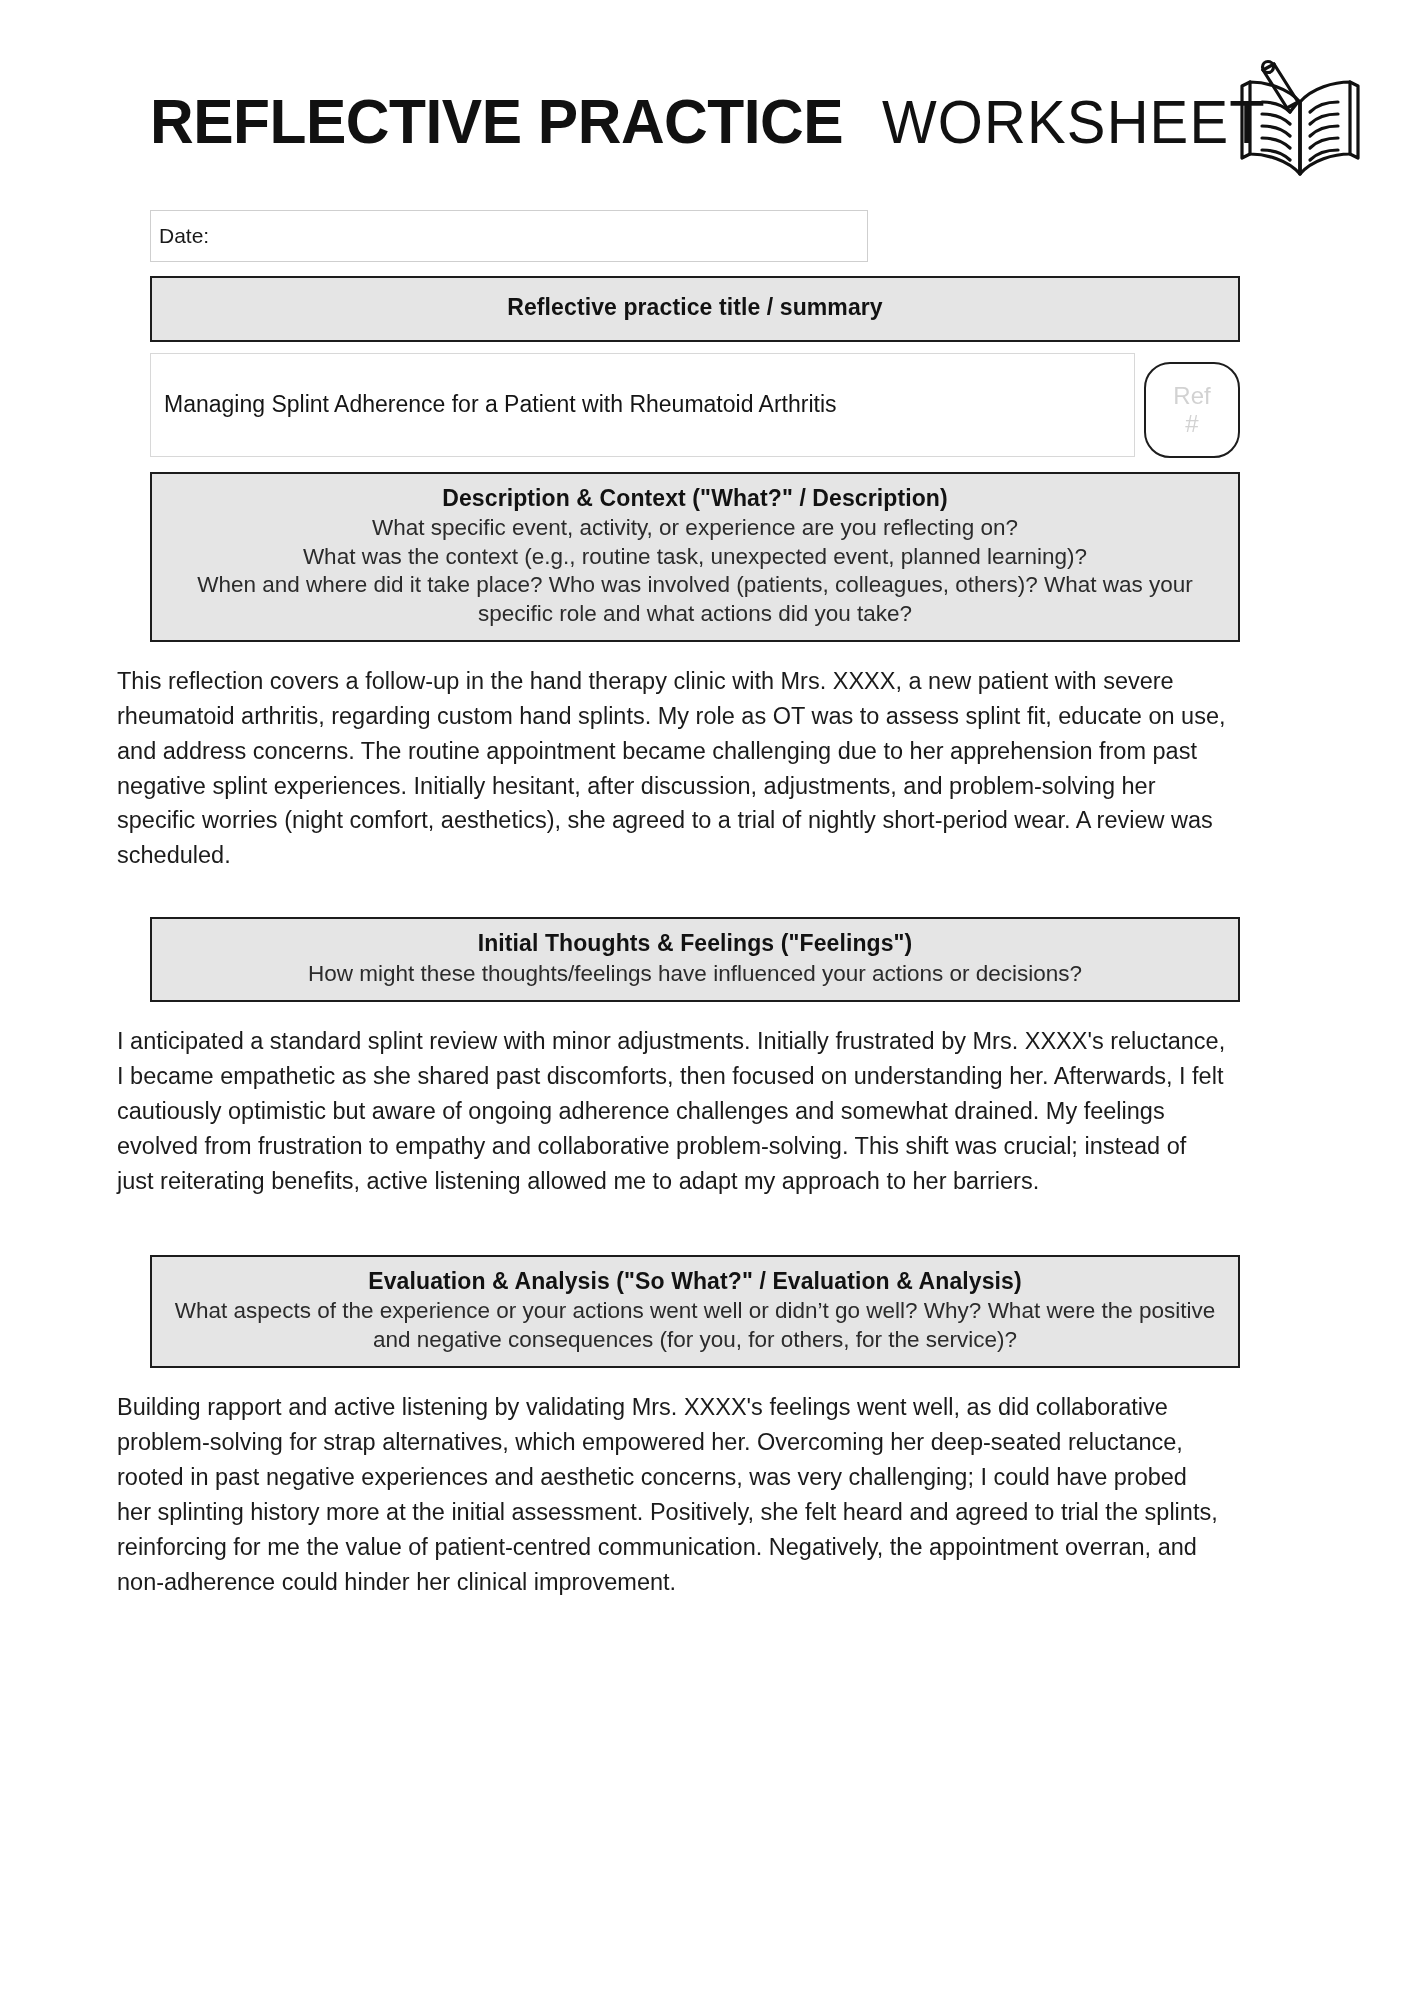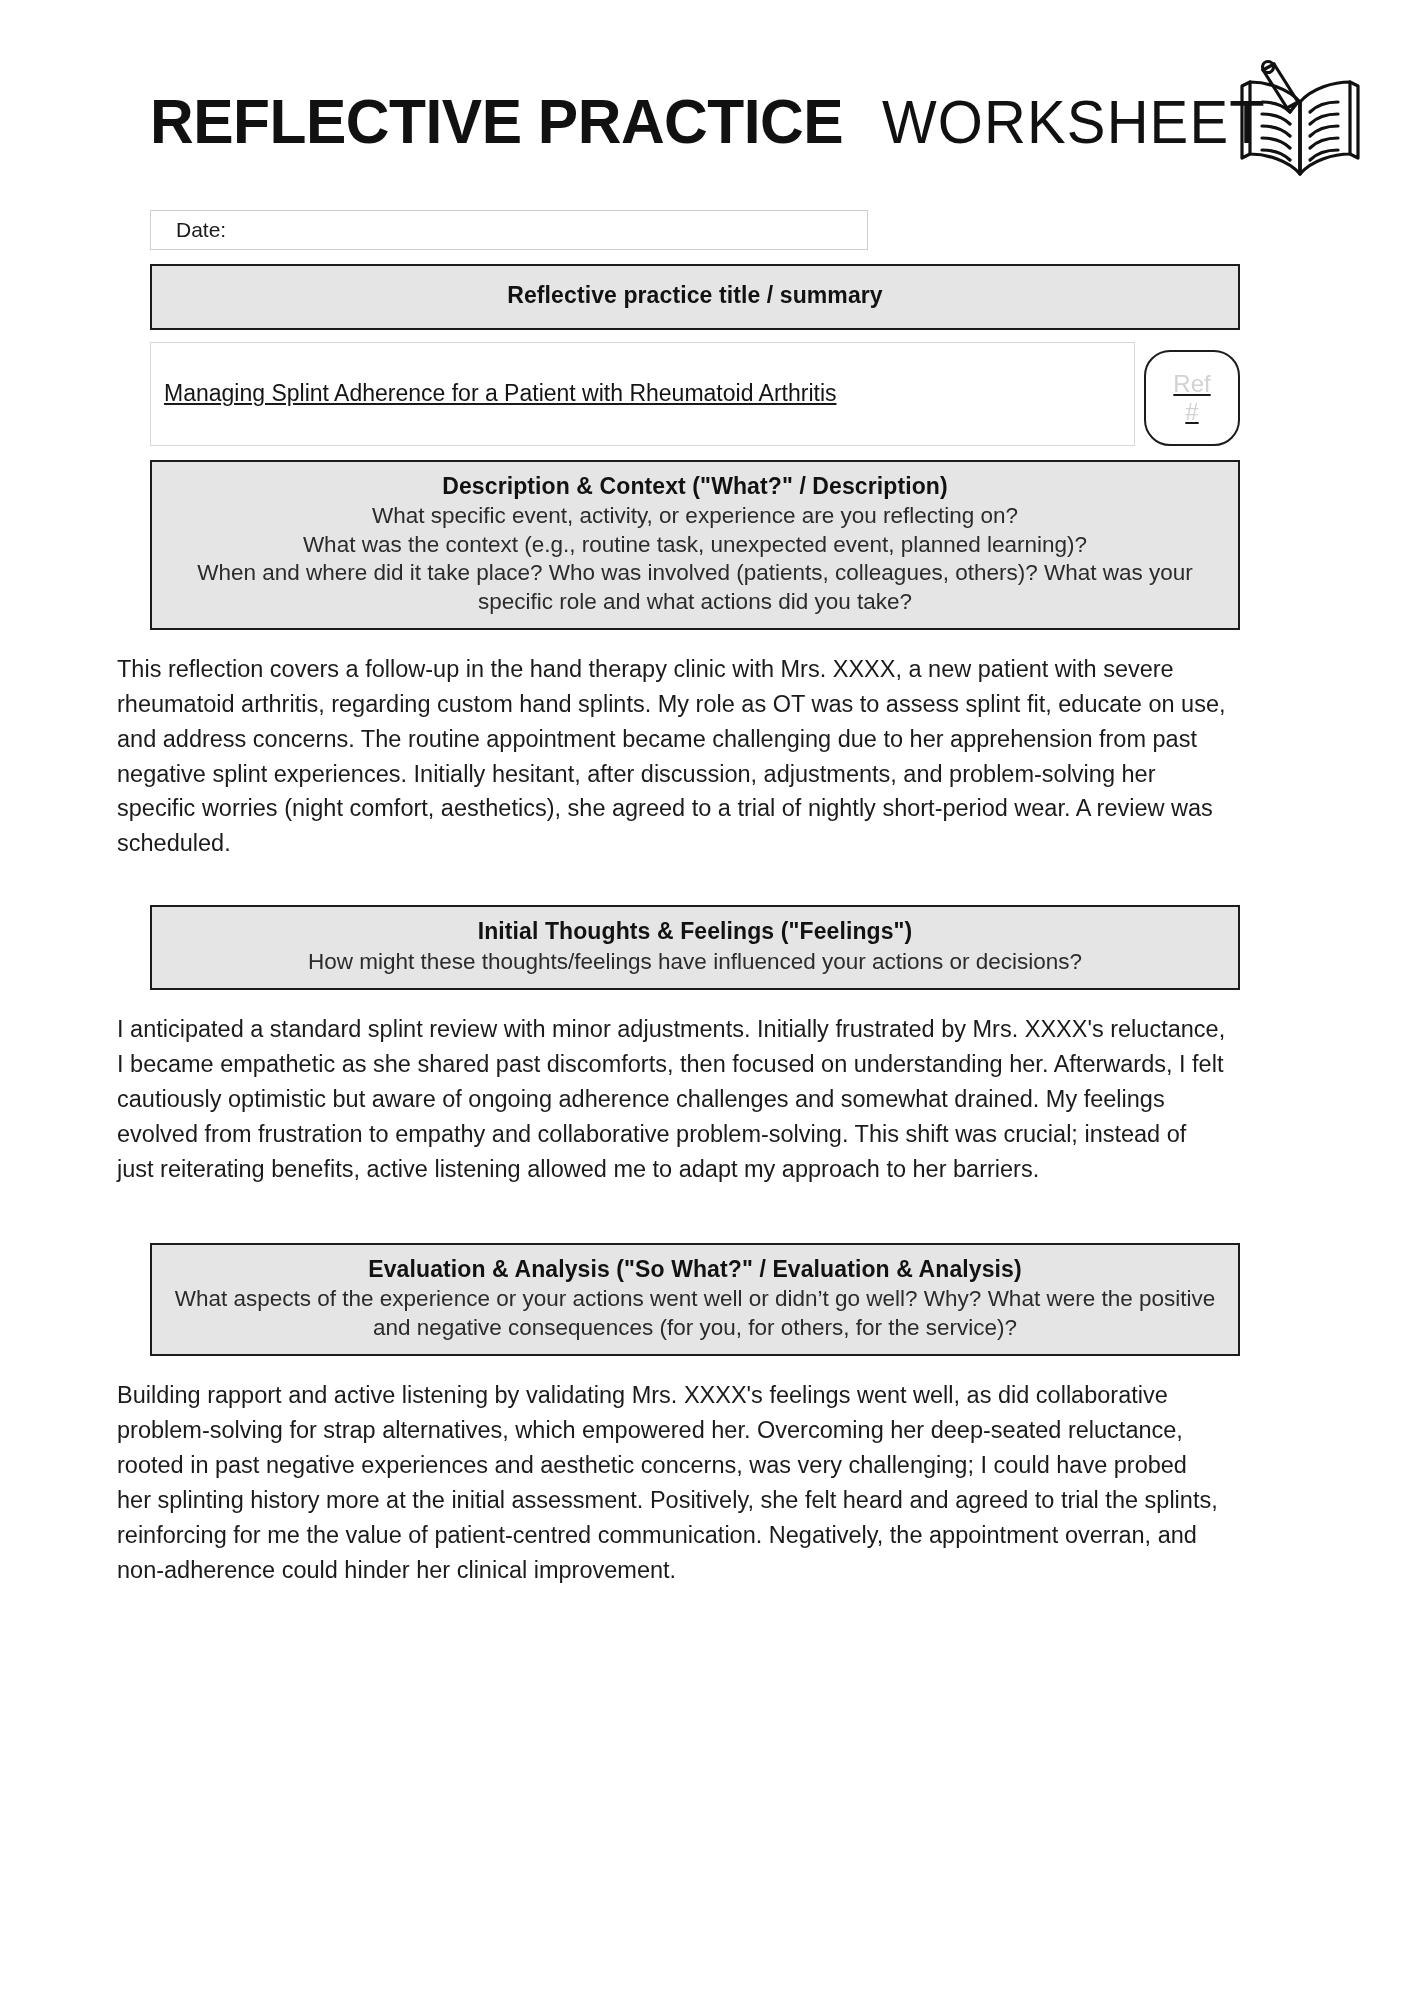--- a/index.html
+++ b/index.html
@@ -67,24 +67,24 @@
   }
 
   
   .date-row {
     margin: 12px 0 0 150px;
     width: 718px;
   }
   .date-box {
     border: 1.5px solid #cfcfcf;
     background: #ffffff;
-    height: 40px;
-    display: flex;
-    align-items: center;
-    padding: 0 25px;
+    height: 52px;
+    display: flex;
+    align-items: center;
+    padding: 0 8px;
     font-size: 21px;
     color: #1a1a1a;
     margin-top: 30px;
   }
 
   
   .band {
     margin-left: 150px;
     width: 1090px;
   }
@@ -108,23 +108,22 @@
     line-height: 1.26;
     color: #2b2b2b;
   }
 
   
   .summary-strip {
     margin-left: 150px;
     width: 1090px;
     margin-top: 10px;
     display: flex;
-    align-items: flex-end;
+    align-items: center;
     gap: 9px;
-    text-decoration: underline;
   }
   .summary-box {
     flex: 1 1 auto;
     border: 1.5px solid #d8d8d8;
     background: #ffffff;
     height: 104px;
     display: flex;
     align-items: center;
     padding: 0 13px;
     font-size: 23px;

